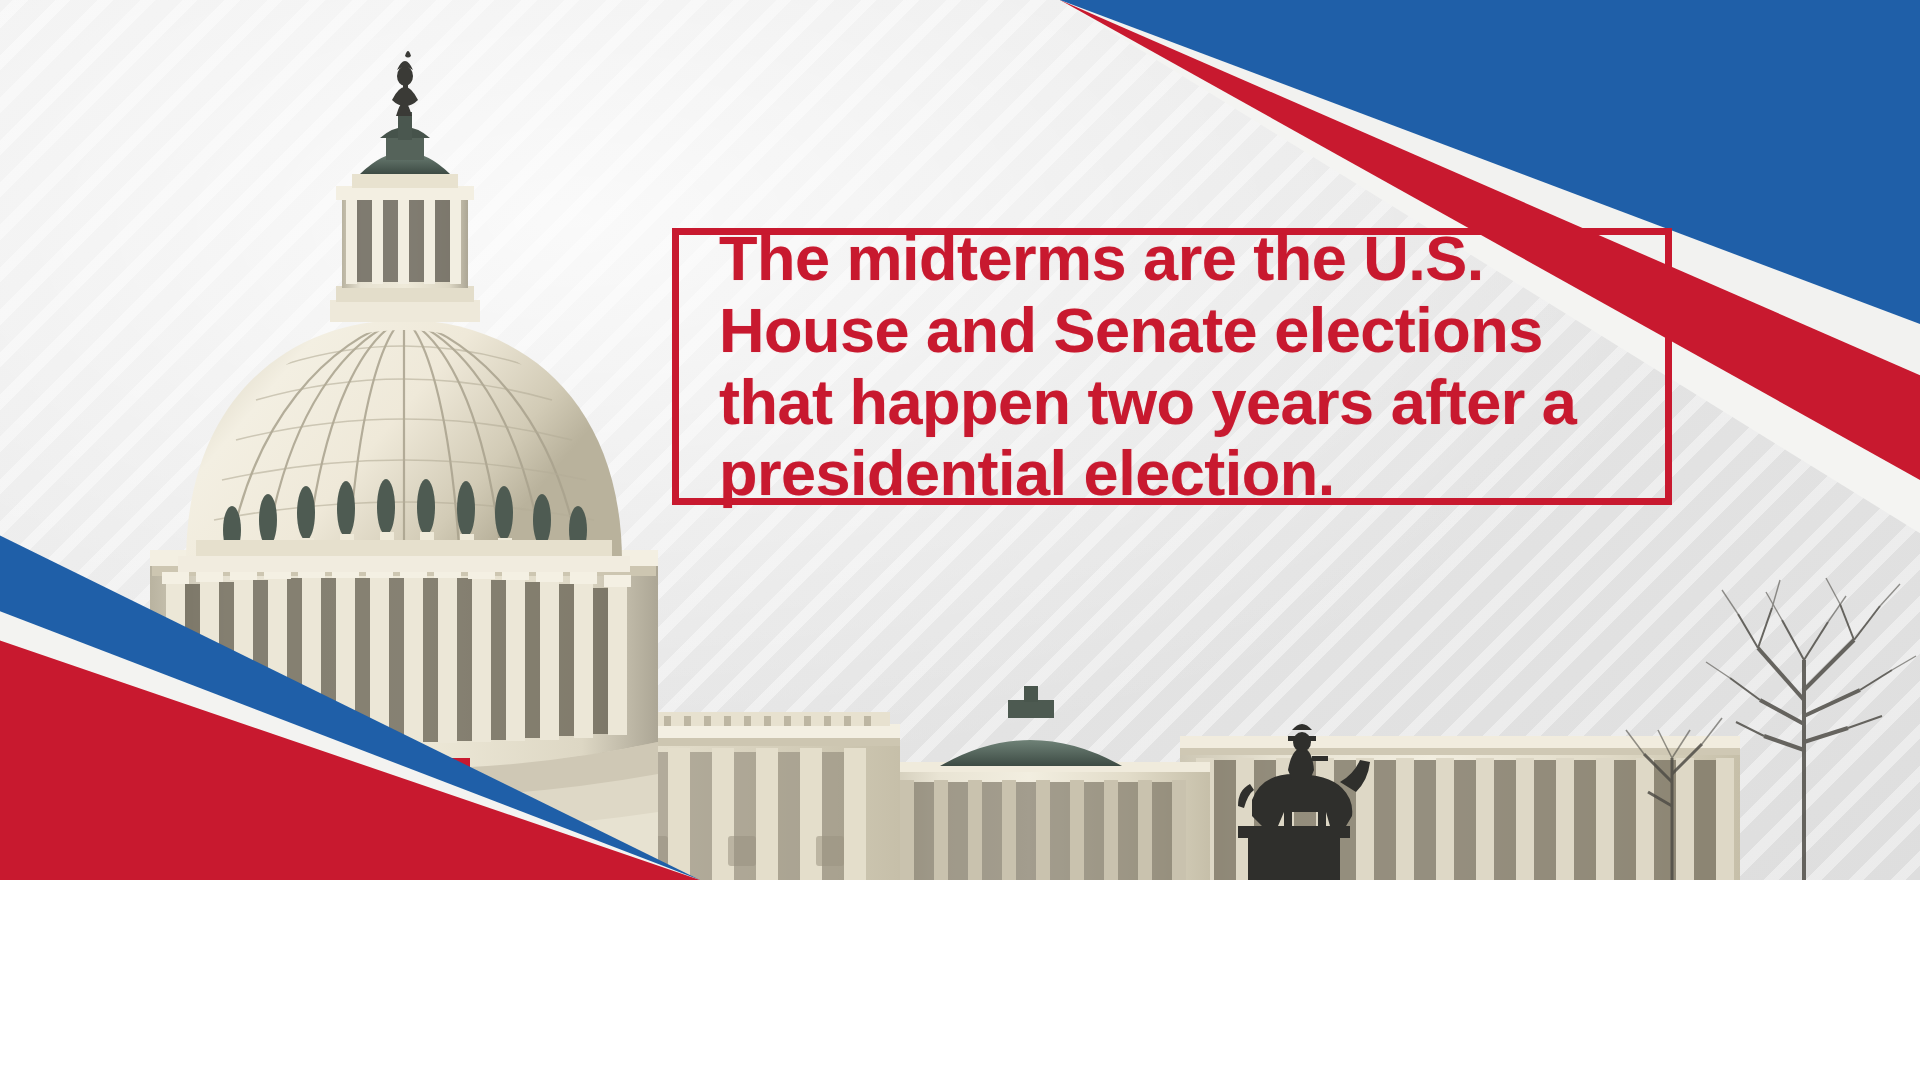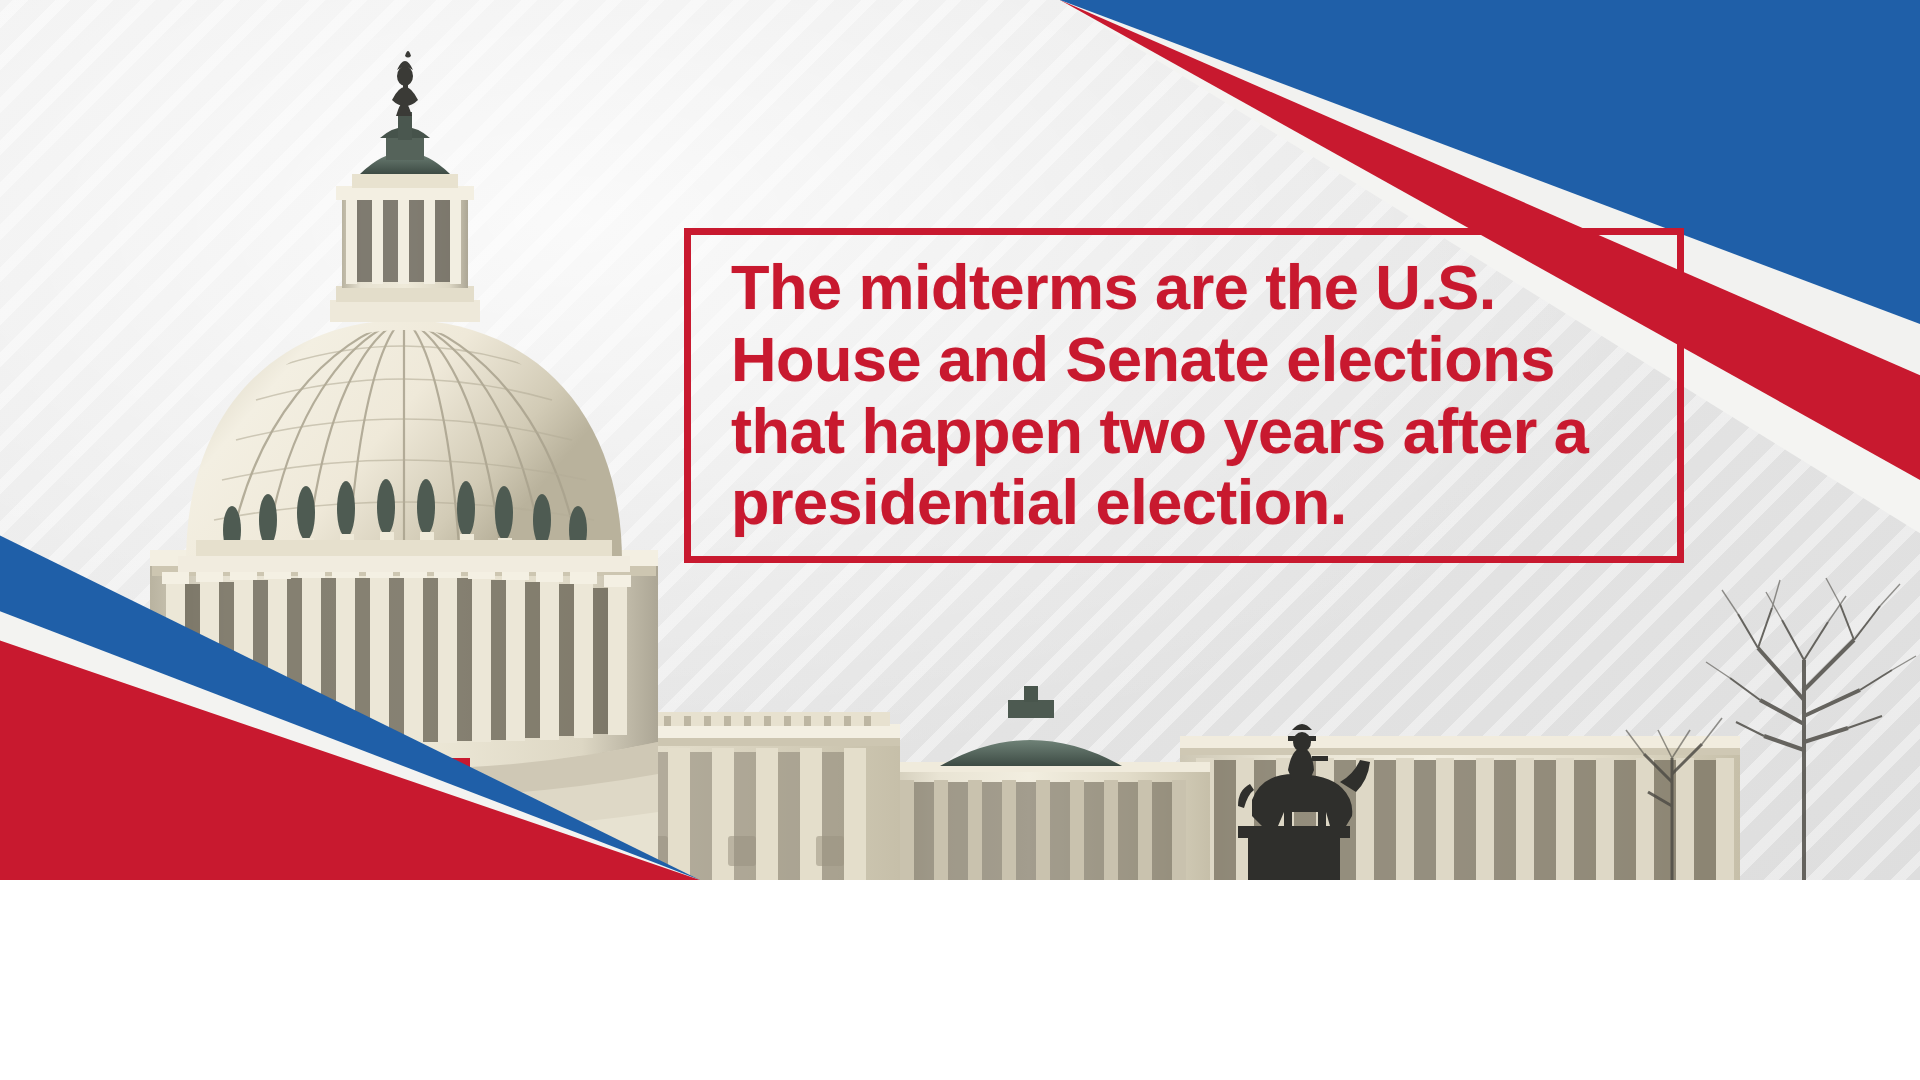--- a/index.html
+++ b/index.html
@@ -81,23 +81,23 @@
   
   #capitol{
     position:absolute; left:0; bottom:0; width:1920px; height:880px;
     pointer-events:none;
   }
 
   
   #callout{
     position:absolute;
     left:672px; top:228px;
-    width:1000px; height:335px;
+    width:1000px; height:277px;
     border:7px solid var(--red);
-    display:flex; align-items:center;margin-left:12px;
+    display:flex; align-items:center;
   }
   #callout-text{
     padding:0 44px 0 40px;
     color:var(--red);
     font-weight:bold;
     font-size:63px;
     line-height:1.14;
     letter-spacing:-0.5px;
     font-stretch:condensed;
     text-shadow:0 0 1px rgba(200,25,47,.35);

